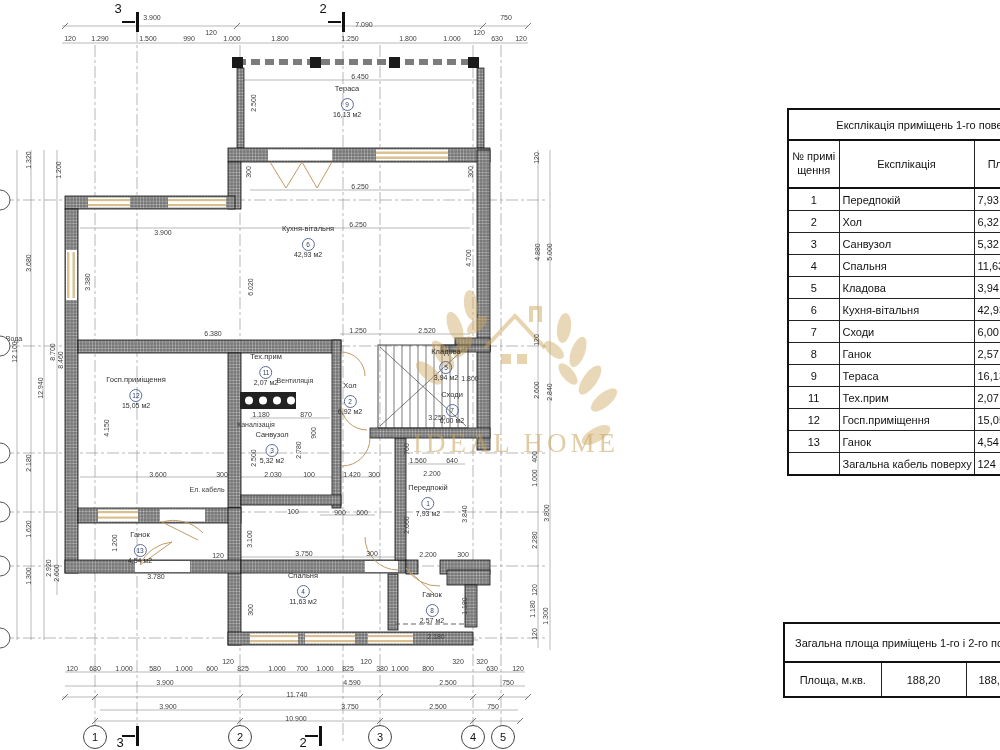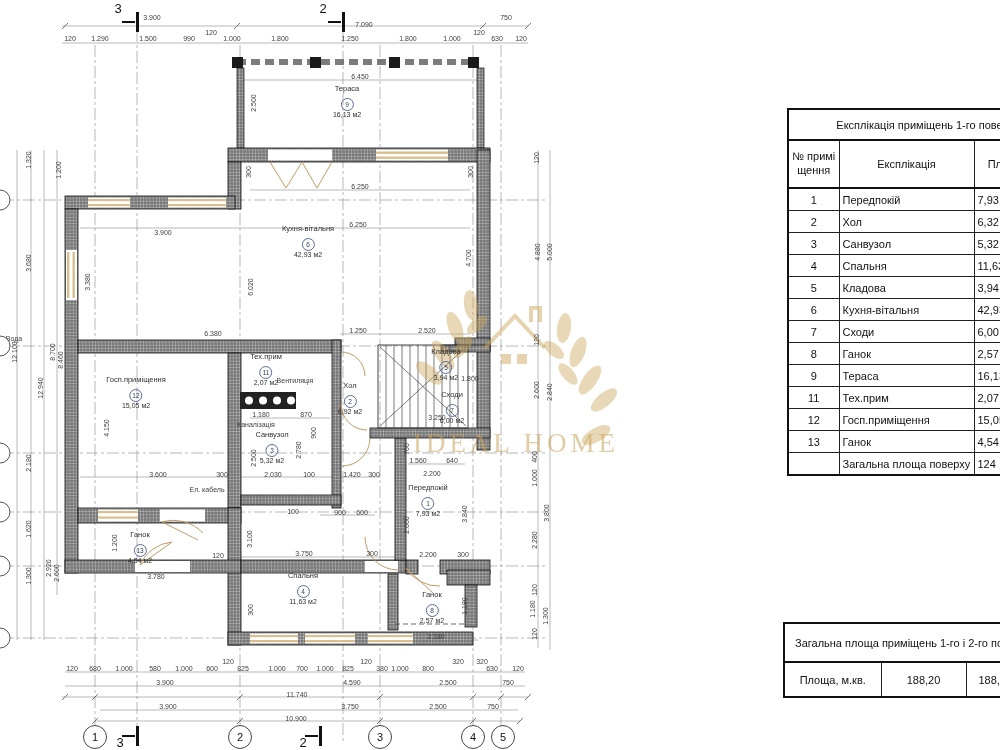--- a/index.html
+++ b/index.html
@@ -561,21 +561,21 @@
       </tr>
 
       <tr class="exp-row">
         <td class="cell-num">13</td>
         <td>Ганок</td>
         <td>4,54</td>
       </tr>
 
       <tr class="exp-row">
         <td class="cell-num"></td>
-        <td>Загальна площа поверху</td>
+        <td>Загальна кабель поверху</td>
         <td>124</td>
       </tr>
     </tbody>
 </table>
 
 <table class="xtable" style="left:783px;top:622px;width:285px;">
   <colgroup>
       <col style="width:97px">
       <col style="width:85px">
       <col style="width:103px">

